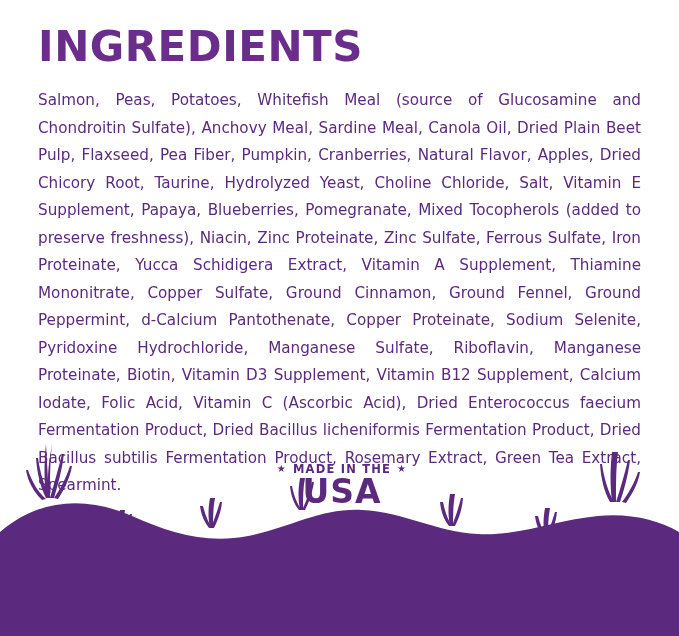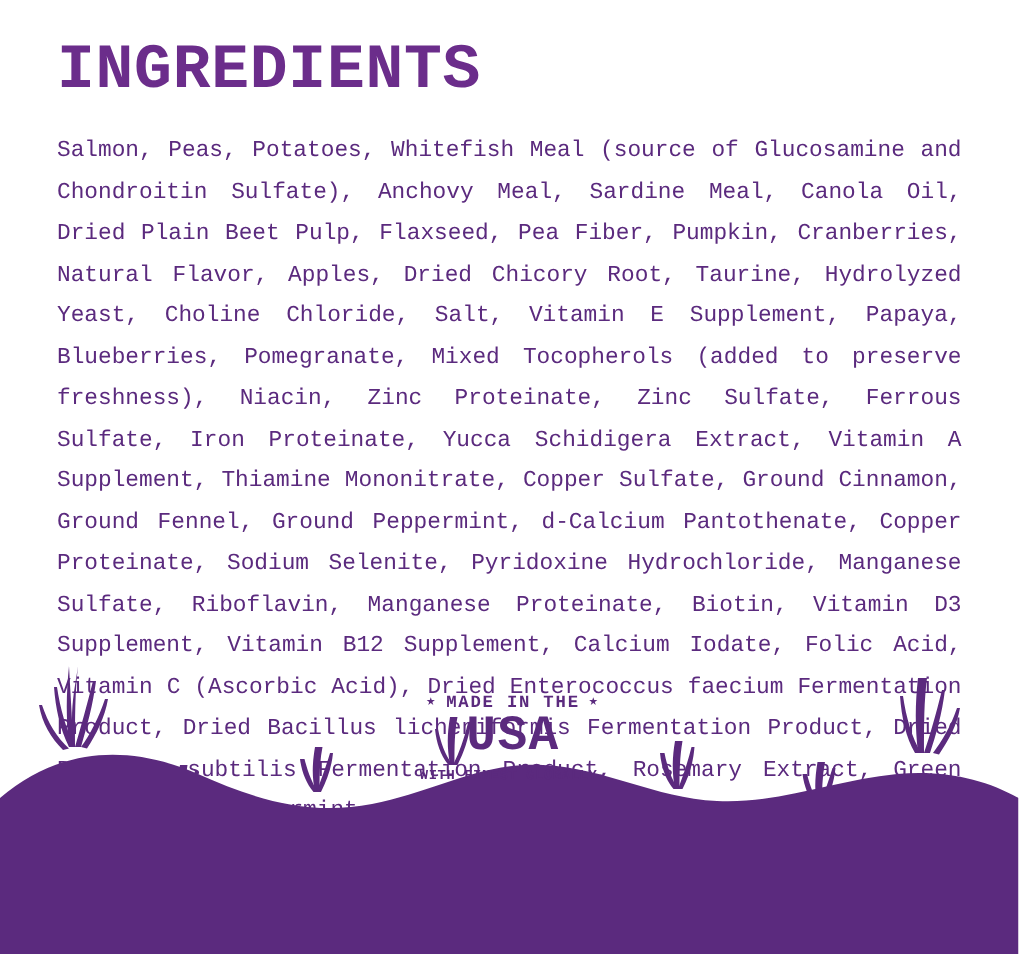--- a/index.html
+++ b/index.html
@@ -11,21 +11,20 @@
     height: 636px;
     background: #ffffff;
     font-family: "DejaVu Sans", sans-serif;
     overflow: hidden;
     position: relative;
   }
   #page {
     position: relative;
     width: 572px;
     height: 636px;
-    font-family: Liberation Mono, monospace;
   }
   .heading {
     position: absolute;
     left: 38px;
     top: -4px;
     font-size: 42px;
     font-weight: bold;
     letter-spacing: 0.5px;
     color: #6b2d8b;
     line-height: 1.1;
@@ -148,16 +147,15 @@
     </svg>
   </div>
 
   <div class="usa-badge">
     <div class="usa-top">
       <span class="star">★</span>
       <span>MADE IN THE</span>
       <span class="star">★</span>
     </div>
     <div class="usa-main">USA</div>
-    <div class="usa-sub">WITH FINEST GLOBALLY-</div>
   </div>
 
 </div>
 
 </body></html>

